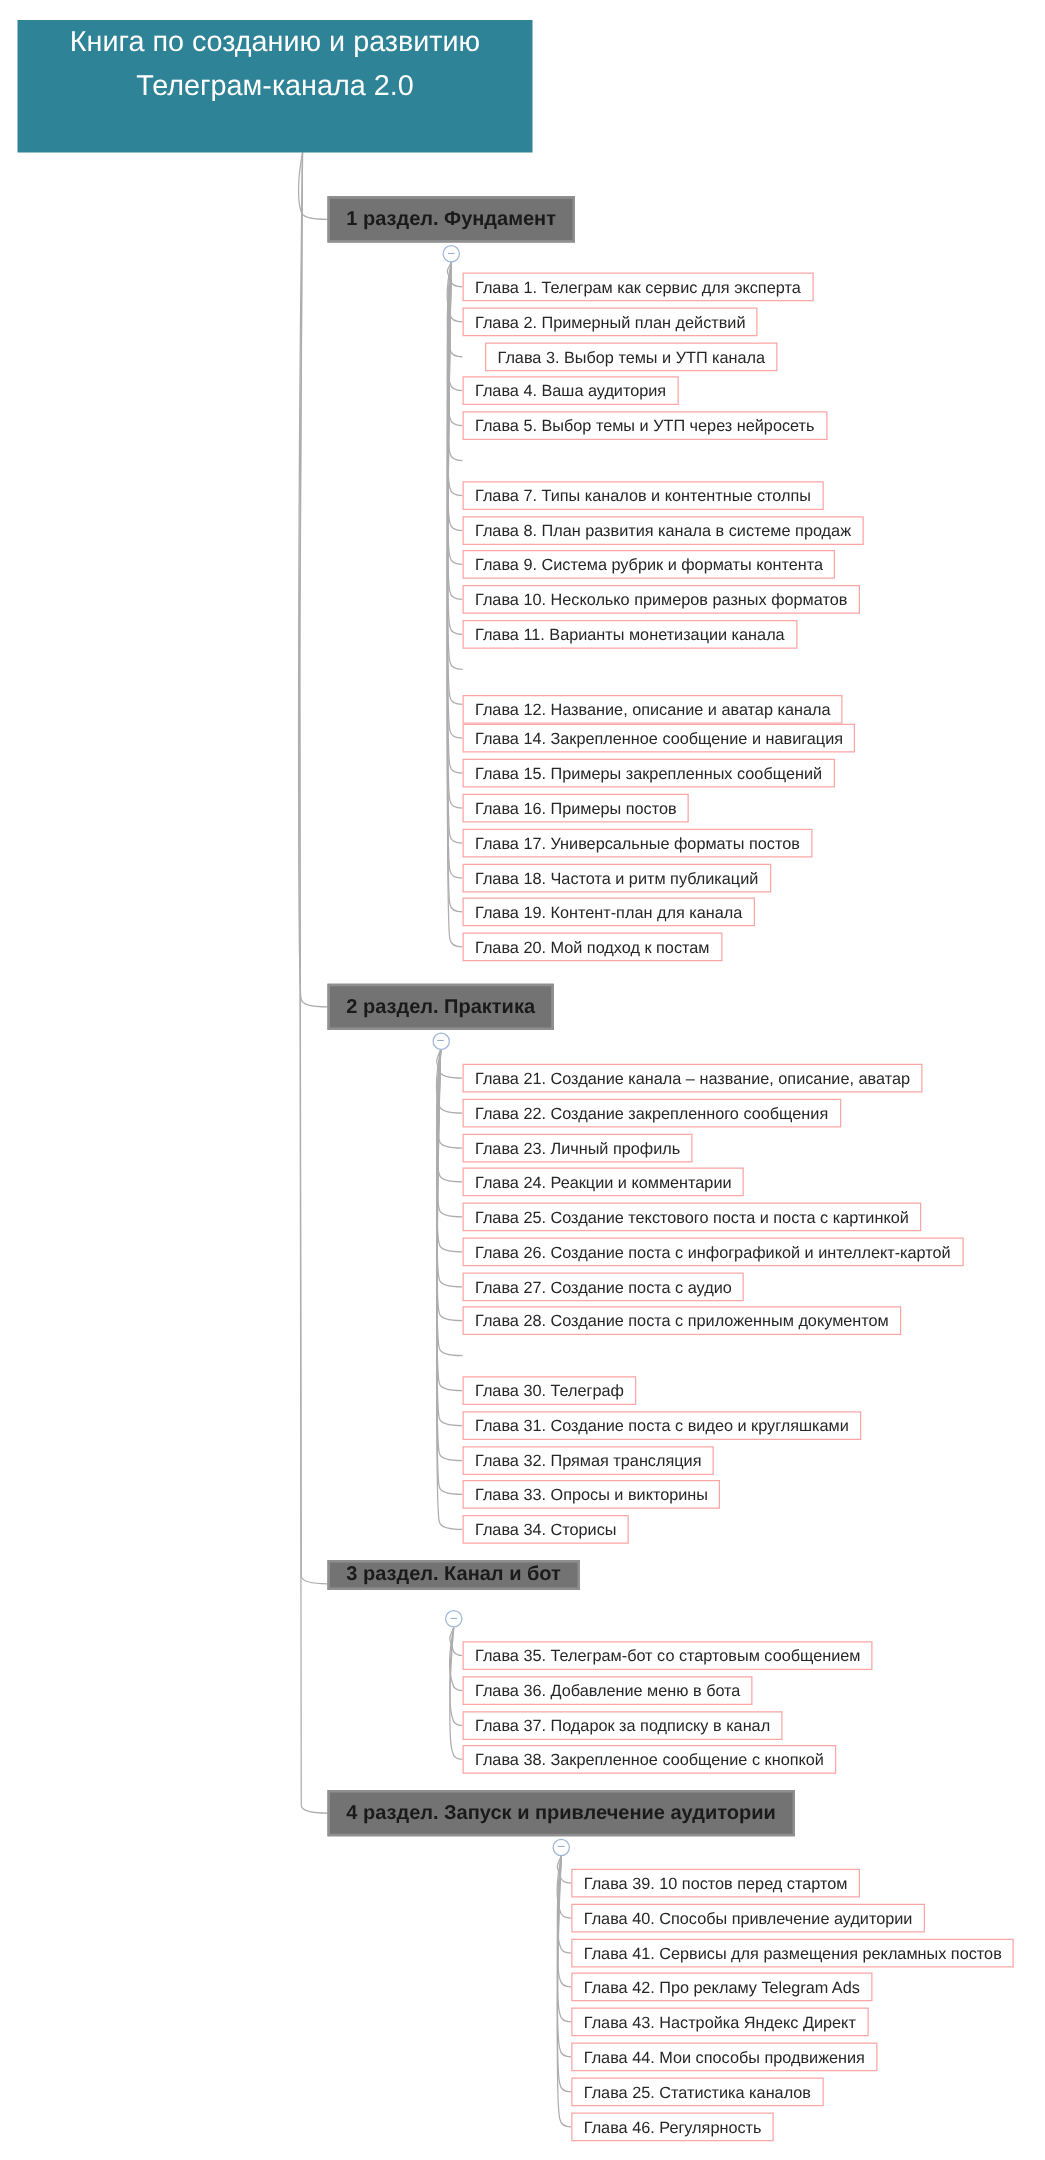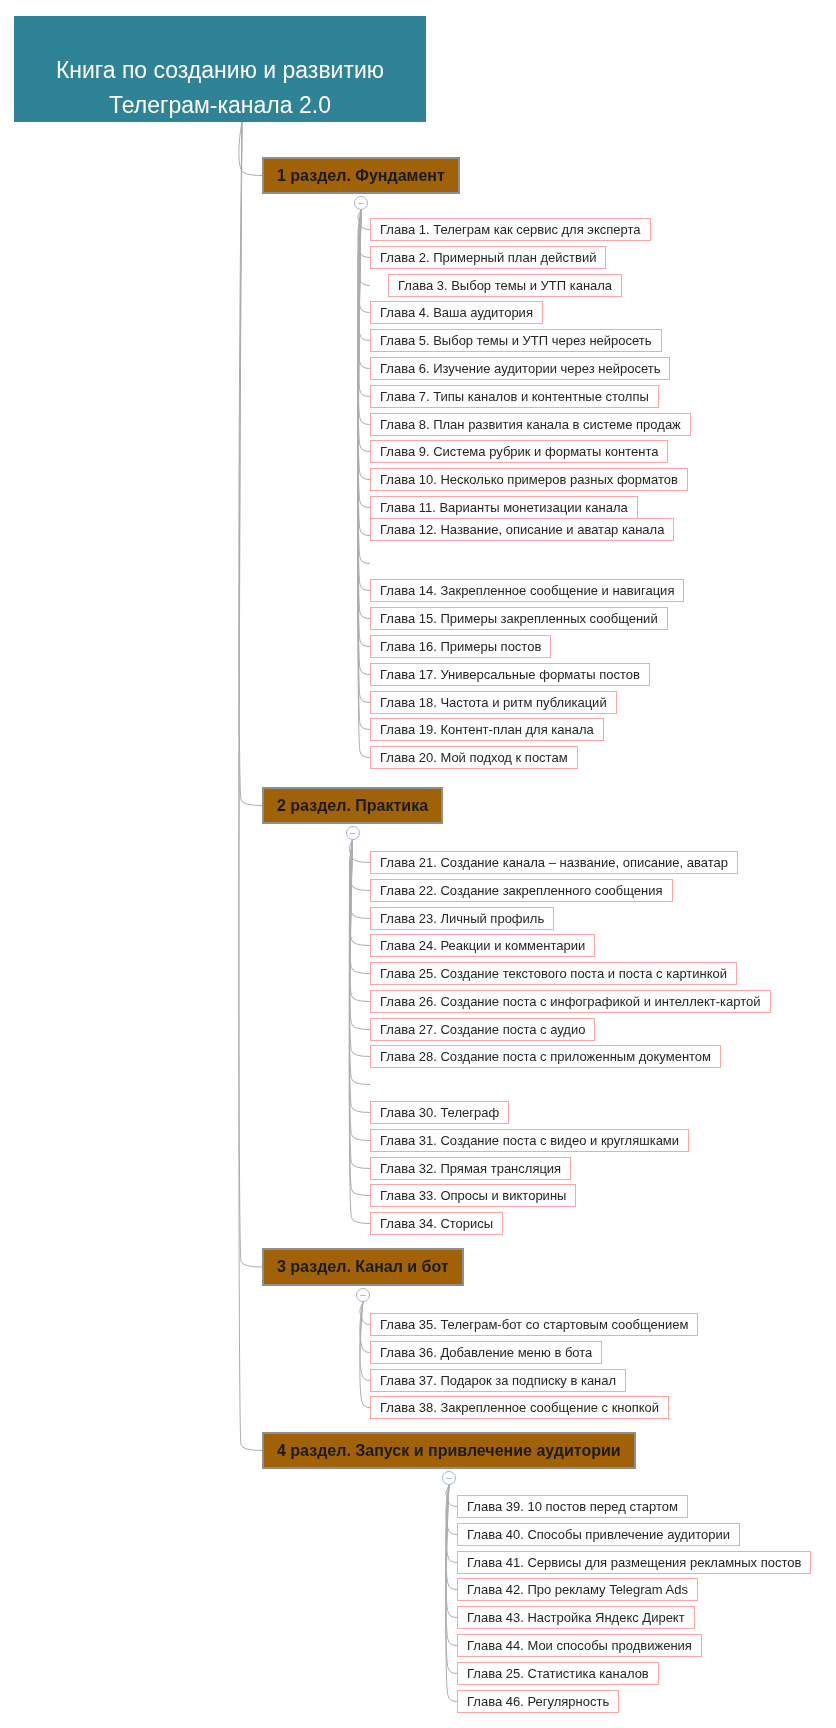--- a/index.html
+++ b/index.html
@@ -3,26 +3,26 @@
 <meta charset="utf-8">
 <style>
   html,body{margin:0;padding:0;background:#ffffff;}
   .canvas{
     position:relative;width:836px;height:1728px;background:#ffffff;overflow:hidden;
     font-family:"Liberation Sans","DejaVu Sans",sans-serif;
   }
   #connector-svg{position:absolute;left:0;top:0;pointer-events:none;}
   .root-node{
     position:absolute;left:14px;top:16px;width:412px;height:106px;box-sizing:border-box;
-    background:#2F8396;color:#ffffff;display:flex;align-items:flex-end;justify-content:center;
+    background:#2F8396;color:#ffffff;display:flex;align-items:flex-start;justify-content:center;
     text-align:center;font-size:23px;line-height:1.5;padding:0 18px;cursor:default;
   }
   .section-node{
     position:absolute;display:flex;align-items:center;box-sizing:border-box;
-    background:#a16207;border:2px solid #8F8F8F;padding:0 13px;
+    background:#737373;border:2px solid #8F8F8F;padding:0 13px;
     font-size:16px;font-weight:bold;color:#1a1a1a;white-space:nowrap;z-index:2;
   }
   .chapter-node{
     position:absolute;box-sizing:border-box;height:23px;line-height:15px;
     background:#ffffff;border:1px solid #fca5a5;padding:3px 9px 4px;
     font-size:13px;color:#262626;white-space:nowrap;z-index:2;
   }
   .toggle{
     position:absolute;width:14px;height:14px;box-sizing:border-box;border-radius:50%;
     background:#ffffff;border:1px solid #9FB6D8;color:#8FA9CF;z-index:3;
@@ -95,27 +95,26 @@
     <span>1 раздел. Фундамент</span>
   </div>
   <div class="toggle" style="left: 354px; top: 196px;">
     <span>−</span>
   </div>
   <div class="chapter-node" style="left:370px;top:218px">Глава 1. Телеграм как сервис для эксперта</div>
   <div class="chapter-node" style="left:370px;top:246px">Глава 2. Примерный план действий</div>
   <div class="chapter-node" style="left:388px;top:274px">Глава 3. Выбор темы и УТП канала</div>
   <div class="chapter-node" style="left:370px;top:301px">Глава 4. Ваша аудитория</div>
   <div class="chapter-node" style="left:370px;top:329px">Глава 5. Выбор темы и УТП через нейросеть</div>
-  <div class="chapter-node" style="left:370px;top:357px">Глава 6. Изучение аудитории через нейросеть</div>
   <div class="chapter-node" style="left:370px;top:385px">Глава 7. Типы каналов и контентные столпы</div>
   <div class="chapter-node" style="left:370px;top:413px">Глава 8. План развития канала в системе продаж</div>
   <div class="chapter-node" style="left:370px;top:440px">Глава 9. Система рубрик и форматы контента</div>
   <div class="chapter-node" style="left:370px;top:468px">Глава 10. Несколько примеров разных форматов</div>
   <div class="chapter-node" style="left:370px;top:496px">Глава 11. Варианты монетизации канала</div>
-  <div class="chapter-node" style="left:370px;top:518px">Глава 12. Название, описание и аватар канала</div>
+  <div class="chapter-node" style="left:370px;top:556px">Глава 12. Название, описание и аватар канала</div>
   <div class="chapter-node" style="left:370px;top:579px">Глава 14. Закрепленное сообщение и навигация</div>
   <div class="chapter-node" style="left:370px;top:607px">Глава 15. Примеры закрепленных сообщений</div>
   <div class="chapter-node" style="left:370px;top:635px">Глава 16. Примеры постов</div>
   <div class="chapter-node" style="left:370px;top:663px">Глава 17. Универсальные форматы постов</div>
   <div class="chapter-node" style="left:370px;top:691px">Глава 18. Частота и ритм публикаций</div>
   <div class="chapter-node" style="left:370px;top:718px">Глава 19. Контент-план для канала</div>
   <div class="chapter-node" style="left:370px;top:746px">Глава 20. Мой подход к постам</div>
 
   <div class="section-node" style="left:262px;top:787px;height:37px">
     <span>2 раздел. Практика</span>
@@ -130,21 +129,21 @@
   <div class="chapter-node" style="left:370px;top:962px">Глава 25. Создание текстового поста и поста с картинкой</div>
   <div class="chapter-node" style="left:370px;top:990px">Глава 26. Создание поста с инфографикой и интеллект-картой</div>
   <div class="chapter-node" style="left:370px;top:1018px">Глава 27. Создание поста с аудио</div>
   <div class="chapter-node" style="left:370px;top:1045px">Глава 28. Создание поста с приложенным документом</div>
   <div class="chapter-node" style="left:370px;top:1101px">Глава 30. Телеграф</div>
   <div class="chapter-node" style="left:370px;top:1129px">Глава 31. Создание поста с видео и кругляшками</div>
   <div class="chapter-node" style="left:370px;top:1157px">Глава 32. Прямая трансляция</div>
   <div class="chapter-node" style="left:370px;top:1184px">Глава 33. Опросы и викторины</div>
   <div class="chapter-node" style="left:370px;top:1212px">Глава 34. Сторисы</div>
 
-  <div class="section-node" style="left:262px;top:1248px;height:38px">
+  <div class="section-node" style="left:262px;top:1248px;height:24px">
     <span>3 раздел. Канал и бот</span>
   </div>
   <div class="toggle" style="left: 356px; top: 1288px;">
     <span>−</span>
   </div>
   <div class="chapter-node" style="left:370px;top:1313px">Глава 35. Телеграм-бот со стартовым сообщением</div>
   <div class="chapter-node" style="left:370px;top:1341px">Глава 36. Добавление меню в бота</div>
   <div class="chapter-node" style="left:370px;top:1369px">Глава 37. Подарок за подписку в канал</div>
   <div class="chapter-node" style="left:370px;top:1396px">Глава 38. Закрепленное сообщение с кнопкой</div>
 

